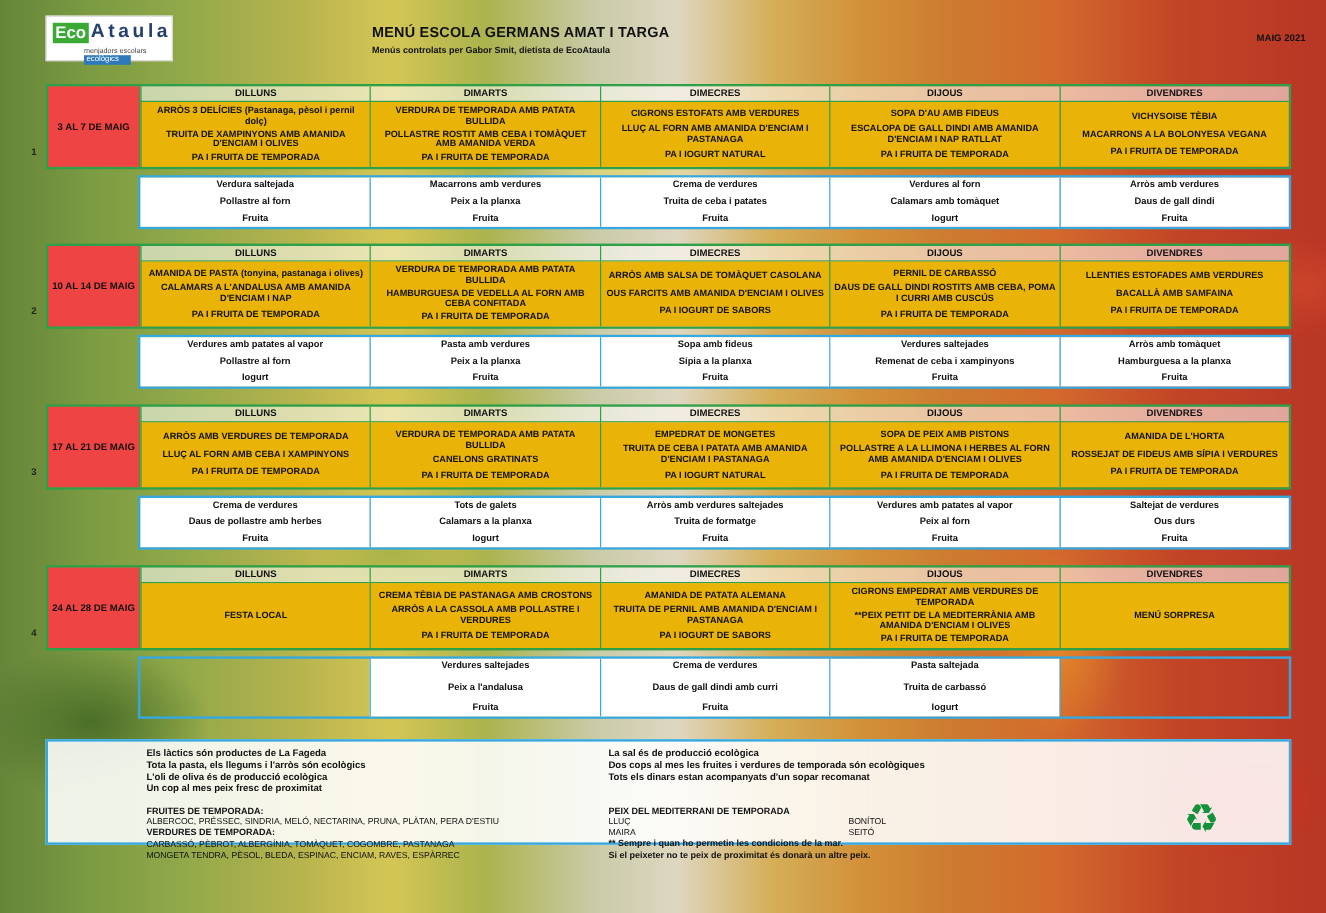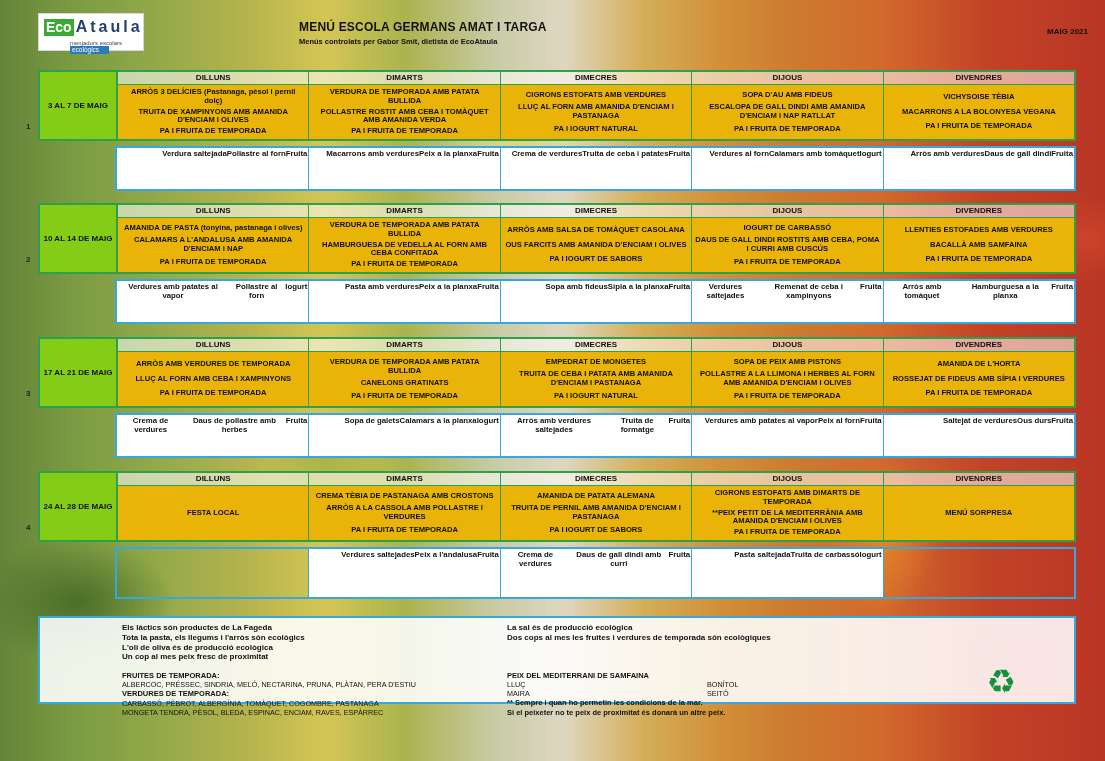--- a/index.html
+++ b/index.html
@@ -29,36 +29,36 @@
     position:absolute; left:38px; top:13px; width:106px; height:38px;
     background:#fff; border:1px solid #d8d8d8; padding:4px 5px 3px 5px;
   }
   .logo-top { display:flex; align-items:center; }
   .logo-eco { background:#3aaa35; color:#fff; font-weight:bold; font-size:14px; padding:0 2px 1px 2px; }
   .logo-ataula { color:#24406e; font-weight:bold; font-size:16px; letter-spacing:3px; margin-left:2px; }
   .logo-bottom { margin-top:4px; margin-left:26px; display:flex; flex-direction:column; }
   .logo-sub1 { font-size:6px; color:#444; }
   .logo-sub2 { font-size:6.5px; color:#fff; background:#2e79b9; padding:0 10px 1px 2px; width:max-content; }
 
-  .titleblock { position:absolute; left:299px; top:20px; }
+  .titleblock { position:absolute; left:310px; top:20px; }
   .doc-title { font-size:12px; font-weight:bold; letter-spacing:.2px; }
   .doc-subtitle { font-size:7.5px; font-weight:bold; margin-top:3px; }
   .month { position:absolute; top:27px; right:17px; font-size:8px; font-weight:bold; }
 
   
   .week { position:absolute; left:38px; width:1038px; }
   .rownum { position:absolute; left:-12px; top:52px; font-size:8px; font-weight:bold; color:#222; }
 
   .lunchbox {
     display:grid; grid-template-columns:77px repeat(5,1fr);
     grid-template-rows:13px auto;
     border:2px solid #2fa04a;
   }
   .wlabel {
-    grid-column:1; grid-row:1/3; background:#84cc16;
+    grid-column:1; grid-row:1/3; background:#ef4444;
     border-right:1px solid #2fa04a;
     display:flex; align-items:center; justify-content:center; text-align:center;
     font-size:8px; font-weight:bold; padding:2px;
   }
   .dayhead {
     grid-row:1; background:rgba(255,255,255,.55);
     border-left:1px solid #2fa04a; border-bottom:1px solid #2fa04a;
     text-align:center; font-size:8px; font-weight:bold; padding-top:1px;
   }
   .lunch {
@@ -68,22 +68,22 @@
     text-align:center; font-size:7.6px; font-weight:bold; line-height:1.18;
   }
   .col1{grid-column:2} .col2{grid-column:3} .col3{grid-column:4} .col4{grid-column:5} .col5{grid-column:6}
 
   .dinnerbox {
     margin-left:77px; margin-top:5px;
     border:2px solid #35a8e0;
     display:grid; grid-template-columns:repeat(5,1fr);
   }
   .dinner {
-    background:#fff; min-height:41px; padding:2px 1px;
-    display:flex; flex-direction:row; justify-content:flex-end;
+    background:#fff; min-height:41px; padding:2px 20px;
+    display:flex; flex-direction:column; justify-content:space-between;
     text-align:center; font-size:7.8px; font-weight:bold; line-height:1.15;
   }
   .dinner + .dinner { border-left:1px solid #35a8e0; }
   .dinner.blank { background:transparent; }
   .d-tall .dinner { min-height:48px; }
   .ll:empty, .dl:empty { display:none; }
 
   
   .footer {
     position:absolute; left:38px; top:616px; width:1038px; height:88px;
@@ -205,21 +205,21 @@
         <div class="ll">VERDURA DE TEMPORADA AMB PATATA BULLIDA</div>
         <div class="ll">HAMBURGUESA DE VEDELLA AL FORN AMB CEBA CONFITADA</div>
         <div class="ll">PA I FRUITA DE TEMPORADA</div>
       </div>
       <div class="lunch col3">
         <div class="ll">ARRÒS AMB SALSA DE TOMÀQUET CASOLANA</div>
         <div class="ll">OUS FARCITS AMB AMANIDA D'ENCIAM I OLIVES</div>
         <div class="ll">PA I IOGURT DE SABORS</div>
       </div>
       <div class="lunch col4">
-        <div class="ll">IOGURT DE CARBASSÓ</div>
+        <div class="ll">PERNIL DE CARBASSÓ</div>
         <div class="ll">DAUS DE GALL DINDI ROSTITS AMB CEBA, POMA I CURRI AMB CUSCÚS</div>
         <div class="ll">PA I FRUITA DE TEMPORADA</div>
       </div>
       <div class="lunch col5">
         <div class="ll">LLENTIES ESTOFADES AMB VERDURES</div>
         <div class="ll">BACALLÀ AMB SAMFAINA</div>
         <div class="ll">PA I FRUITA DE TEMPORADA</div>
       </div>
     </div>
     <div class="dinnerbox">
@@ -286,21 +286,21 @@
         <div class="ll">PA I FRUITA DE TEMPORADA</div>
       </div>
     </div>
     <div class="dinnerbox">
       <div class="dinner">
         <div class="dl">Crema de verdures</div>
         <div class="dl">Daus de pollastre amb herbes</div>
         <div class="dl">Fruita</div>
       </div>
       <div class="dinner">
-        <div class="dl">Sopa de galets</div>
+        <div class="dl">Tots de galets</div>
         <div class="dl">Calamars a la planxa</div>
         <div class="dl">Iogurt</div>
       </div>
       <div class="dinner">
         <div class="dl">Arròs amb verdures saltejades</div>
         <div class="dl">Truita de formatge</div>
         <div class="dl">Fruita</div>
       </div>
       <div class="dinner">
         <div class="dl">Verdures amb patates al vapor</div>
@@ -332,21 +332,21 @@
         <div class="ll">CREMA TÈBIA DE PASTANAGA AMB CROSTONS</div>
         <div class="ll">ARRÒS A LA CASSOLA AMB POLLASTRE I VERDURES</div>
         <div class="ll">PA I FRUITA DE TEMPORADA</div>
       </div>
       <div class="lunch col3">
         <div class="ll">AMANIDA DE PATATA ALEMANA</div>
         <div class="ll">TRUITA DE PERNIL AMB AMANIDA D'ENCIAM I PASTANAGA</div>
         <div class="ll">PA I IOGURT DE SABORS</div>
       </div>
       <div class="lunch col4">
-        <div class="ll">CIGRONS ESTOFATS AMB DIMARTS DE TEMPORADA</div>
+        <div class="ll">CIGRONS EMPEDRAT AMB VERDURES DE TEMPORADA</div>
         <div class="ll">**PEIX PETIT DE LA MEDITERRÀNIA AMB AMANIDA D'ENCIAM I OLIVES</div>
         <div class="ll">PA I FRUITA DE TEMPORADA</div>
       </div>
       <div class="lunch col5">
         <div class="ll">MENÚ SORPRESA</div>
 
       </div>
     </div>
     <div class="dinnerbox d-tall">
       <div class="dinner blank">
@@ -381,32 +381,33 @@
     <div class="f-grid">
       <div>
         <div class="f-note-line">Els làctics són productes de La Fageda</div>
         <div class="f-note-line">Tota la pasta, els llegums i l'arròs són ecològics</div>
         <div class="f-note-line">L'oli de oliva és de producció ecològica</div>
         <div class="f-note-line">Un cop al mes peix fresc de proximitat</div>
       </div>
       <div>
         <div class="f-note-line">La sal és de producció ecològica</div>
         <div class="f-note-line">Dos cops al mes les fruites i verdures de temporada són ecològiques</div>
+        <div class="f-note-line">Tots els dinars estan acompanyats d'un sopar recomanat</div>
       </div>
     </div>
     <div class="f-grid f-second">
       <div>
         <div class="f-title">FRUITES DE TEMPORADA:</div>
         <div class="f-list">ALBERCOC, PRÉSSEC, SINDRIA, MELÓ, NECTARINA, PRUNA, PLÀTAN, PERA D'ESTIU</div>
         <div class="f-title">VERDURES DE TEMPORADA:</div>
         <div class="f-list">CARBASSÓ, PÈBROT, ALBERGÍNIA, TOMÀQUET, COGOMBRE, PASTANAGA</div>
         <div class="f-list">MONGETA TENDRA, PÈSOL, BLEDA, ESPINAC, ENCIAM, RAVES, ESPÀRREC</div>
       </div>
       <div>
-        <div class="f-title">PEIX DEL MEDITERRANI DE SAMFAINA</div>
+        <div class="f-title">PEIX DEL MEDITERRANI DE TEMPORADA</div>
         <div class="fish-cols">
           <div>
             <div class="f-list">LLUÇ</div>
             <div class="f-list">MAIRA</div>
           </div>
           <div>
             <div class="f-list">BONÍTOL</div>
             <div class="f-list">SEITÓ</div>
           </div>
         </div>

